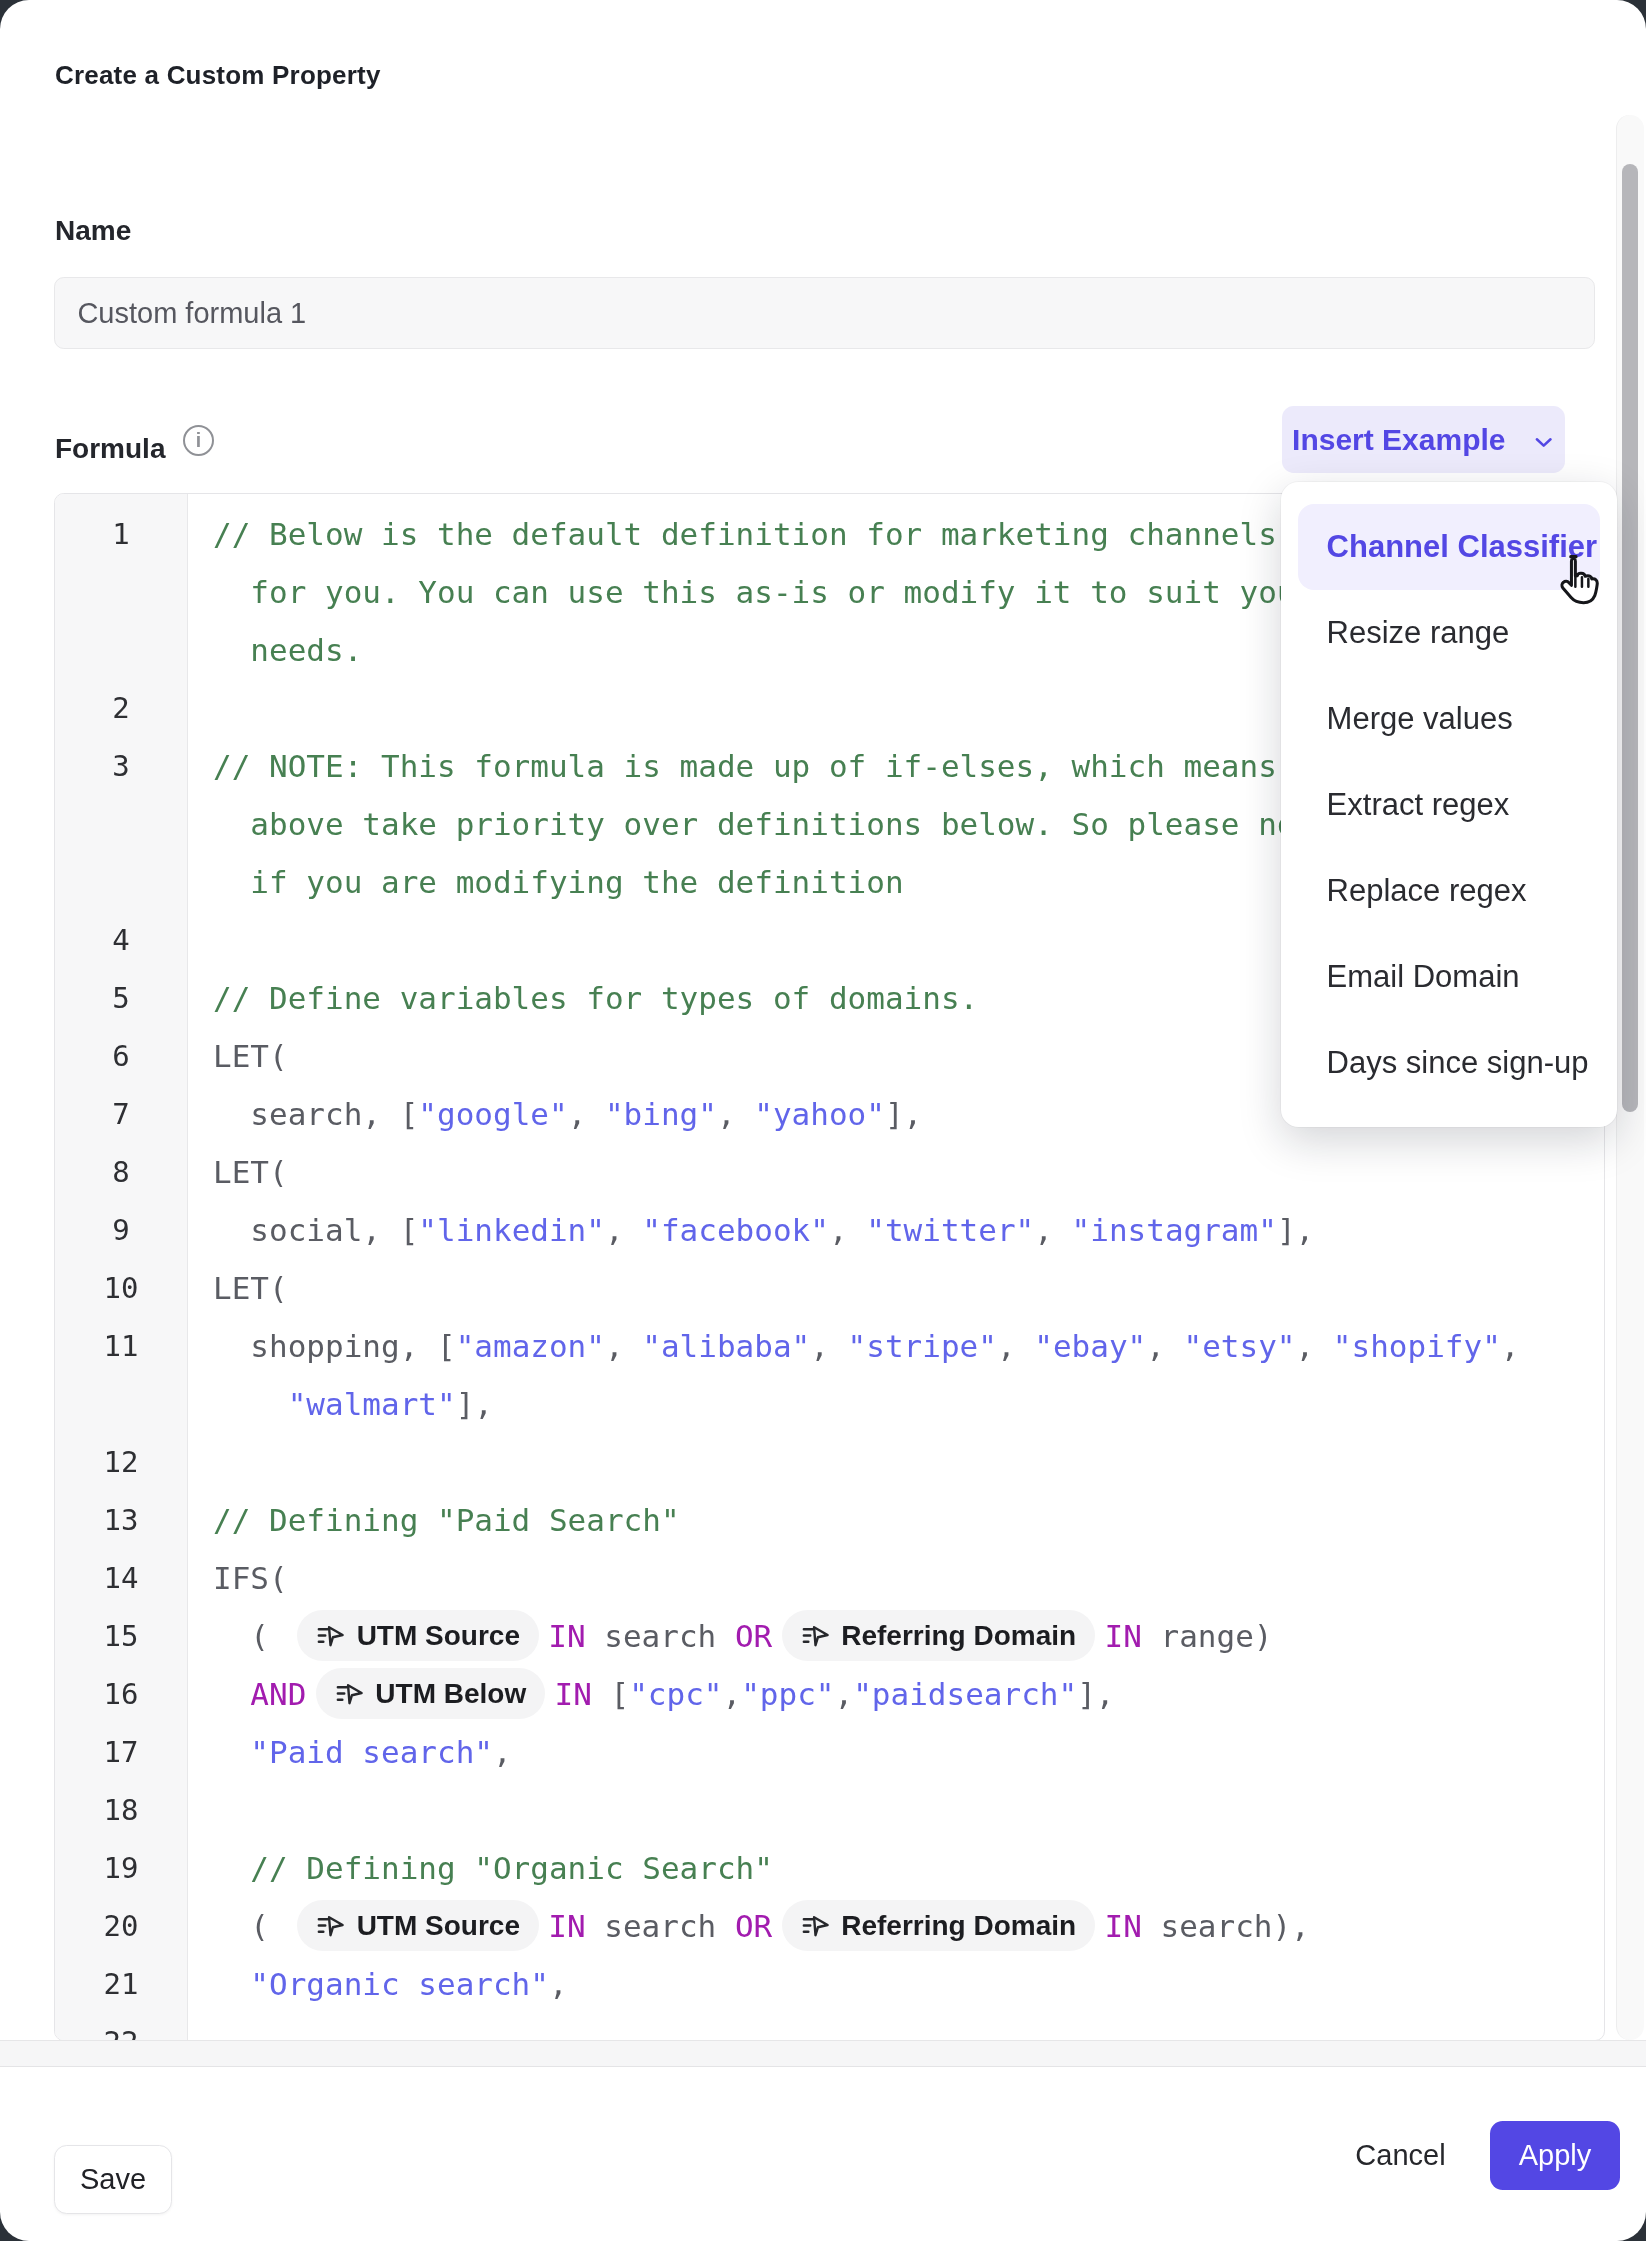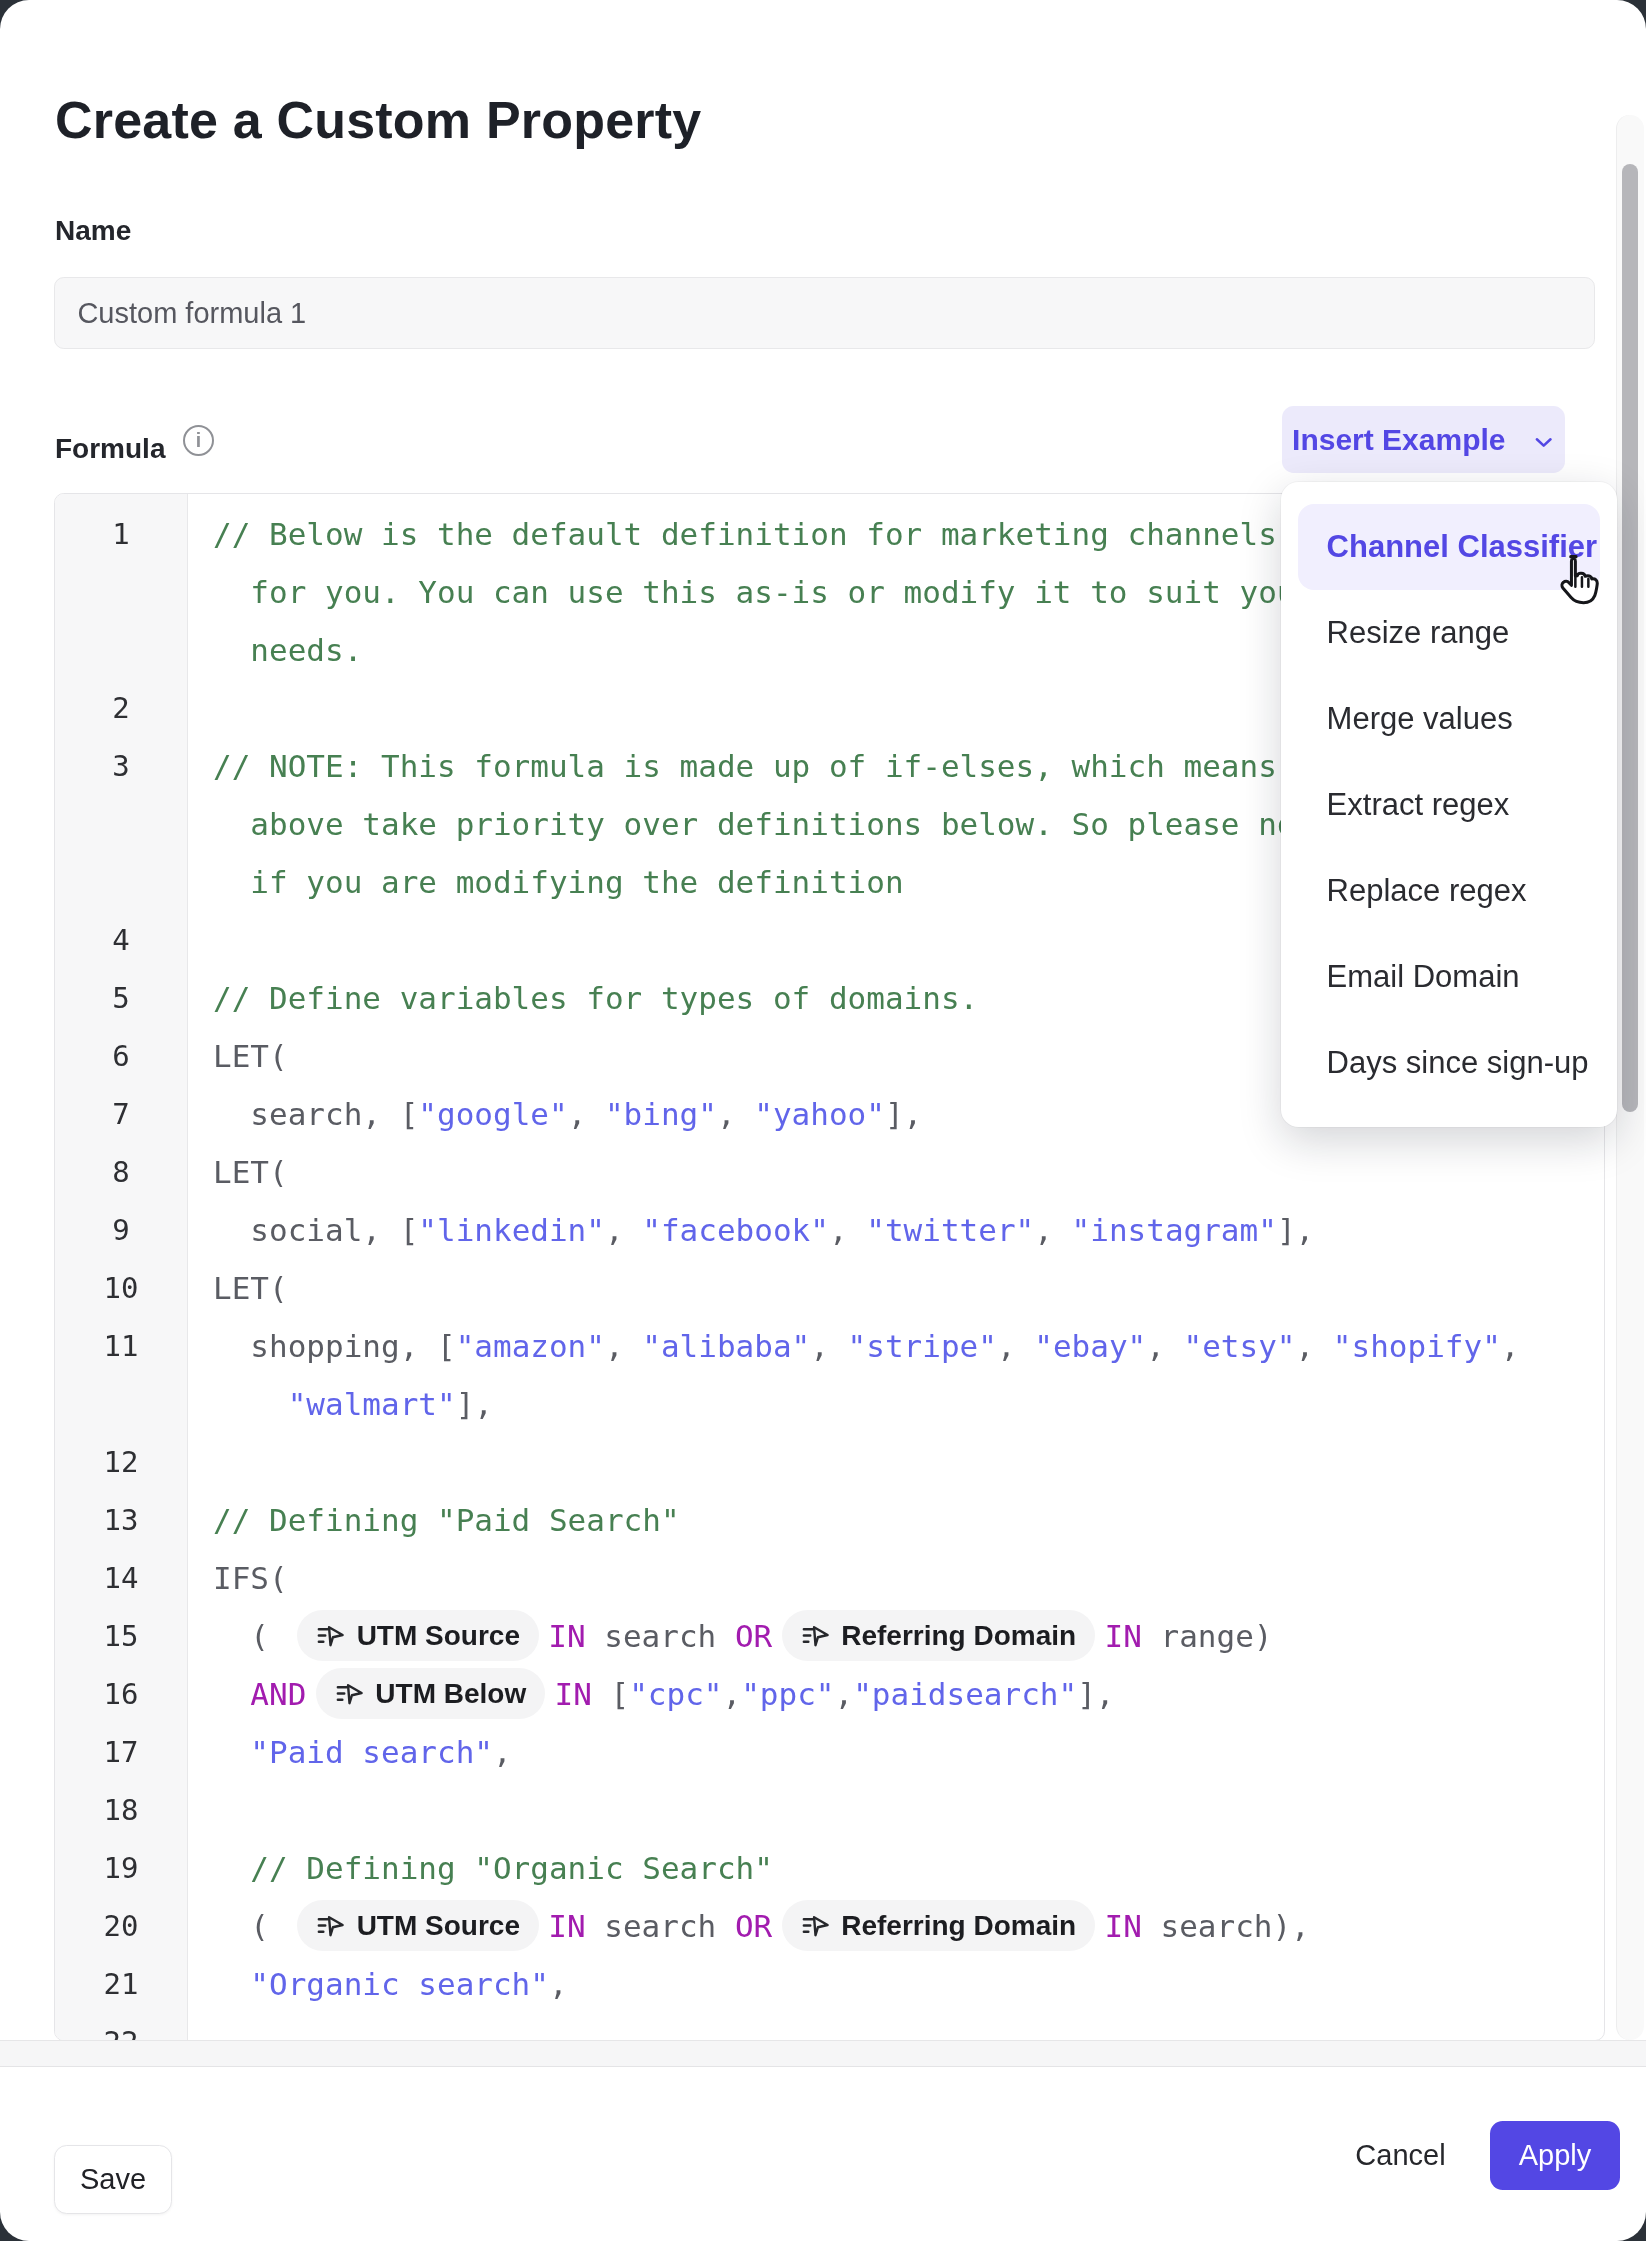--- a/index.html
+++ b/index.html
@@ -4,21 +4,21 @@
 <style>
   html,body{margin:0;padding:0;}
   body{
     width:1646px;height:2241px;position:relative;
     background:#2b3138;
     font-family:"Liberation Sans",sans-serif;
     -webkit-font-smoothing:antialiased;
   }
   .modal{position:absolute;inset:0;background:#ffffff;border-radius:29px;overflow:hidden;}
 
-  .page-title{position:absolute;left:55px;top:60px;font-size:52px;font-weight:700;color:#1e2128;letter-spacing:0.2px;margin-top:30px;}
+  .page-title{position:absolute;left:55px;top:60px;font-size:26px;font-weight:700;color:#1e2128;letter-spacing:0.2px;}
 
   .field-label{position:absolute;left:55px;font-size:28px;font-weight:700;color:#24262c;}
   .name-label{top:215px;}
   .name-input{
     position:absolute;left:54px;top:277px;width:1541px;height:72px;box-sizing:border-box;
     background:#f7f7f8;border:1.5px solid #e8e8ea;border-radius:9.8px;
     font-family:"Liberation Sans",sans-serif;font-size:29px;color:#56575f;padding:0 0 0 22.4px;outline:none;
   }
 
   .formula-label{top:433px;}

